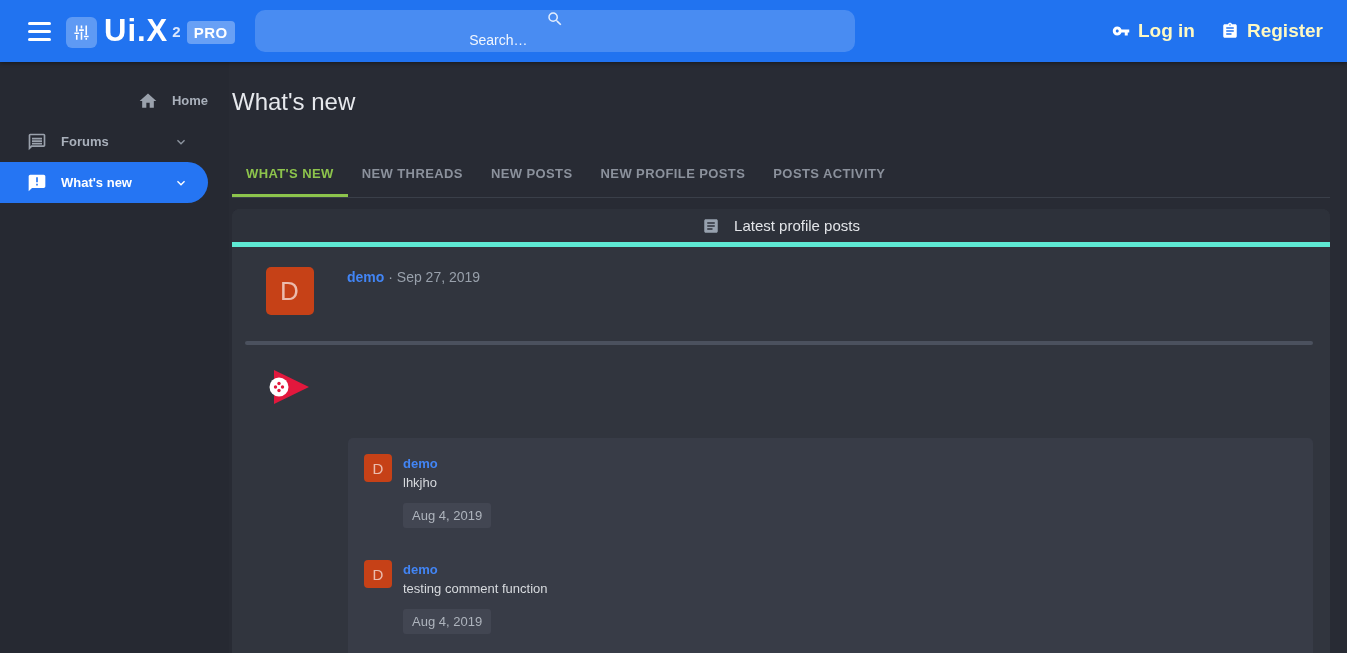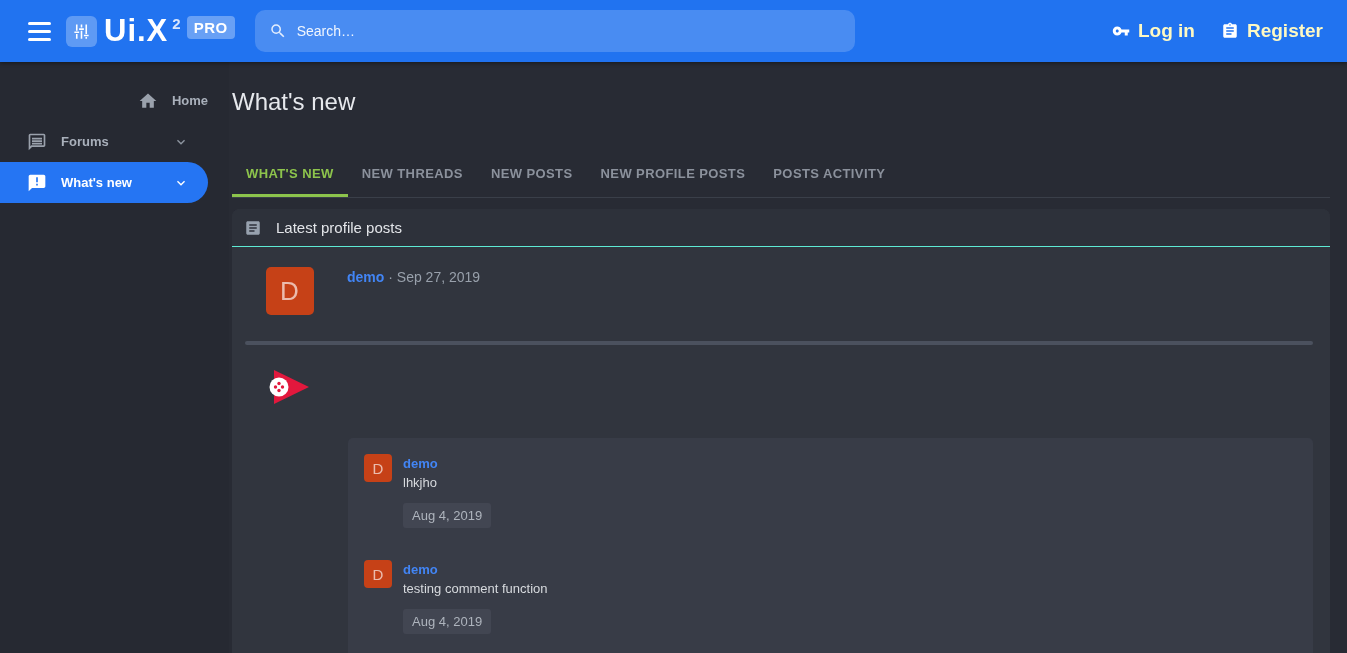--- a/index.html
+++ b/index.html
@@ -10,34 +10,34 @@
     color:#dfe2e7;
   }
   
   .app-header {
     height:62px; background:#2173f0; display:flex; align-items:center;
     padding:0 24px 0 28px; position:relative; z-index:5;
     box-shadow:0 1px 4px rgba(0,0,0,.45);
   }
   .hamburger { width:23px; display:flex; flex-direction:column; gap:5px; cursor:pointer; }
   .hamburger span { height:3px; background:#fff; border-radius:2px; }
-  .logo { display:flex; align-items:flex-start; margin-left:15px; cursor:pointer; }
+  .logo { display:flex; align-items:center; margin-left:15px; cursor:pointer; }
   .logo-iconbox {
     width:31px; height:31px; border-radius:6px; background:rgba(255,255,255,.28);
     display:flex; align-items:center; justify-content:center; margin-top:2px;
   }
   .logo-text { font-size:31px; font-weight:bold; color:#fff; line-height:34px; margin-left:7px; letter-spacing:1px; }
   .logo-sup { font-size:15px; font-weight:bold; color:#d9e6fd; margin:1px 0 0 4px; }
   .logo-badge {
     margin:2px 0 0 6px; background:rgba(255,255,255,.32); color:#fff;
     font-size:15px; font-weight:bold; padding:3px 7px; border-radius:4px; letter-spacing:.5px;
   }
   .searchbar {
     margin-left:20px; width:600px; height:42px; border-radius:10px;
-    background:rgba(255,255,255,.18); display:flex; align-items:center; padding:0 14px;
+    background:rgba(255,255,255,.18); display:flex; align-items:center; padding:0 14px;flex-direction:column;
   }
   .searchbar svg { flex:0 0 auto; }
   .searchbar input {
     flex:1; background:transparent; border:none; outline:none; color:#fff;
     font-size:14px; margin-left:10px; font-family:"Liberation Sans", sans-serif;
   }
   .searchbar input::placeholder { color:rgba(255,255,255,.92); opacity:1; }
   .header-spacer { flex:1; }
   .header-action { display:flex; align-items:center; gap:8px; color:#fef9c3; font-size:19px; font-weight:600; cursor:pointer; }
   .header-action + .header-action { margin-left:26px; }
@@ -62,21 +62,21 @@
   .tabs { display:flex; border-bottom:1px solid #3a3f49; margin-top:44px; }
   .tab {
     padding:6px 14px 16px; font-size:13px; font-weight:bold; letter-spacing:.4px;
     color:#8b919c; cursor:pointer; white-space:nowrap;
   }
   .tab.active { color:#8dc44c; padding-bottom:13px; border-bottom:3px solid #8dc44c; }
   
   .block { margin-top:11px; background:#31353e; border-radius:8px 8px 0 0; min-height:460px; }
   .block-header {
     height:38px; display:flex; align-items:center; padding:0 12px;
-    background:#2d313a; border-bottom:1px solid #5eead4; border-radius:8px 8px 0 0;
+    background:#2d313a; border-bottom:5px solid #5eead4; border-radius:8px 8px 0 0;justify-content:center;
   }
   .block-title { font-size:15px; color:#e3e5e9; margin-left:14px; }
   .post-row { display:flex; }
   .post-row.first { padding-top:20px; }
   .post-row.second { padding-top:18px; }
   .post-gutter { width:115px; flex:0 0 115px; display:flex; justify-content:center; }
   .avatar-lg {
     width:48px; height:48px; border-radius:5px; background:#c64117;
     display:flex; align-items:center; justify-content:center;
     color:rgba(255,255,255,.65); font-size:26px; cursor:pointer;

